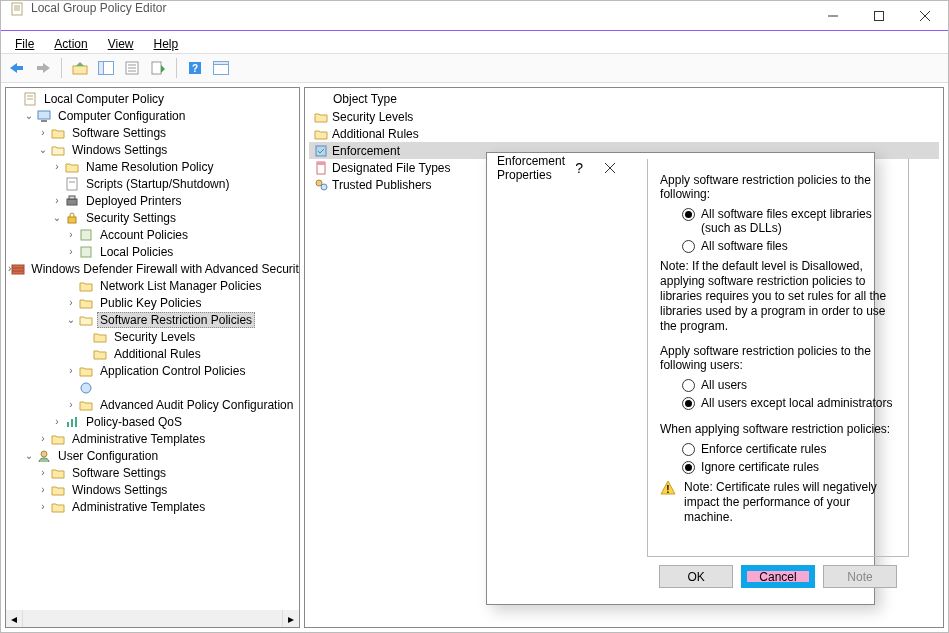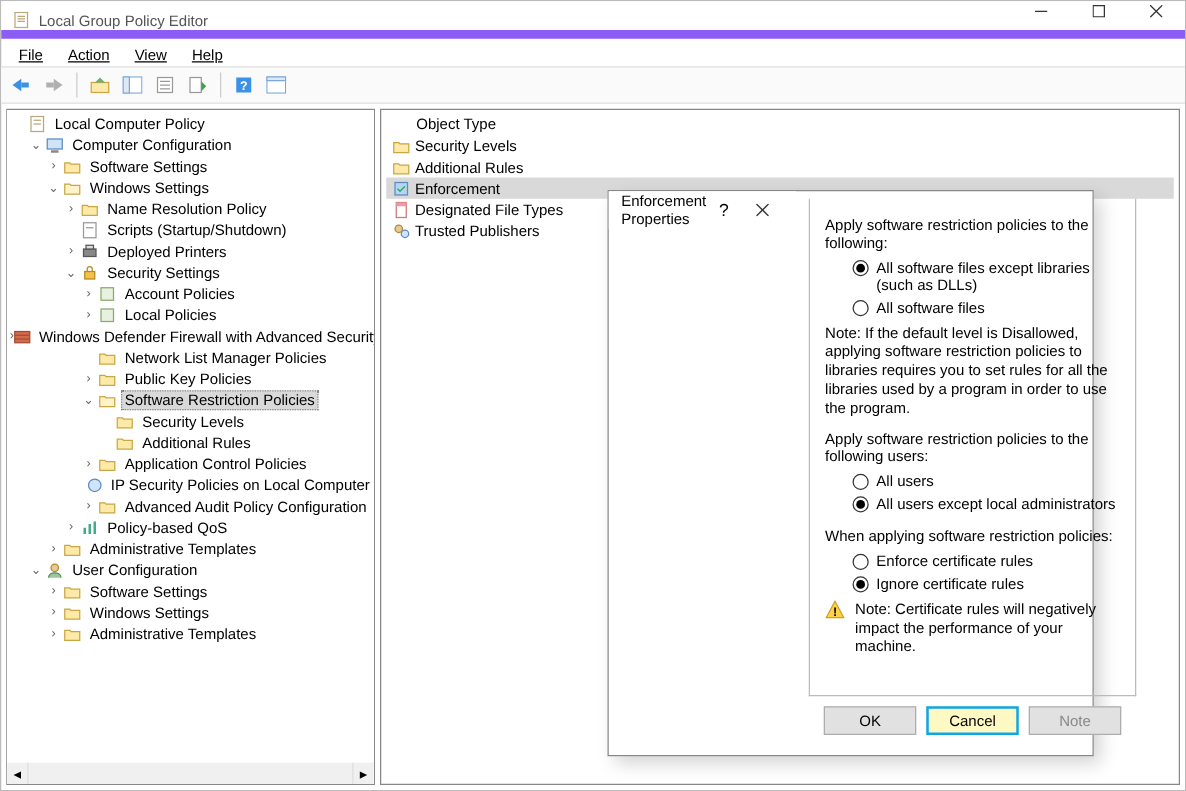--- a/index.html
+++ b/index.html
@@ -18,24 +18,24 @@
     border: 1px solid #bbb;
     width: 949px;
     height: 633px;
     display: flex;
     flex-direction: column;
     background: #fff;
   }
   .titlebar {
     height: 30px;
     display: flex;
-    align-items: flex-end;
+    align-items: flex-start;
     padding: 0 0 0 8px;
     background: #fff;
-    border-bottom: 7px solid #8b5cf6;
+    border-bottom: 1px solid #8b5cf6;
   }
   .titlebar .icon { width: 16px; height: 16px; margin-right: 6px; display:flex;align-items:center;justify-content:center;}
   .titlebar .title { flex: 1; color: #555; }
   .winbtns { display: flex; }
   .winbtn {
     width: 46px; height: 30px;
     display: flex; align-items: center; justify-content: center;
     color: #555;
   }
   .menubar {
@@ -185,21 +185,21 @@
     display:flex; justify-content:flex-end; gap:8px;
     padding: 8px 12px;
   }
   .btn {
     min-width: 74px; height: 23px;
     border: 1px solid #adadad;
     background: #e1e1e1;
     display:flex; align-items:center; justify-content:center;
     font-size:12px;
   }
-  .btn.default { border: 2px solid #0ea5e9; background:#fef9c3; }
+  .btn.default { border: 6px solid #0ea5e9; background:#f9a8d4; }
   .btn.disabled { color:#888; }
 </style>
 </head>
 <body>
 
 <div class="window">
 
   <div class="titlebar">
     <span class="icon">
       <svg width="14" height="14">
@@ -492,21 +492,20 @@
         </div>
 
         <div class="tree-row">
           <span class="indent" style="width:56px"></span>
             <span class="nexp"></span>
           <span class="nicon">
               <svg width="14" height="14">
                 <circle cx="7" cy="7" r="5" fill="#cfe4f7" stroke="#5a8bc4"></circle>
               </svg>
             </span>
-          <span class="label">IP Security Policies on Local Computer</span>
         </div>
 
         <div class="tree-row">
           <span class="indent" style="width:56px"></span>
           <span class="exp">›</span>
           <span class="nicon folder-icon">
               <svg width="14" height="12">
                 <path d="M1 3h4l1 1h7v7H1z" fill="#fde9a8" stroke="#caa742"></path>
               </svg>
             </span>

